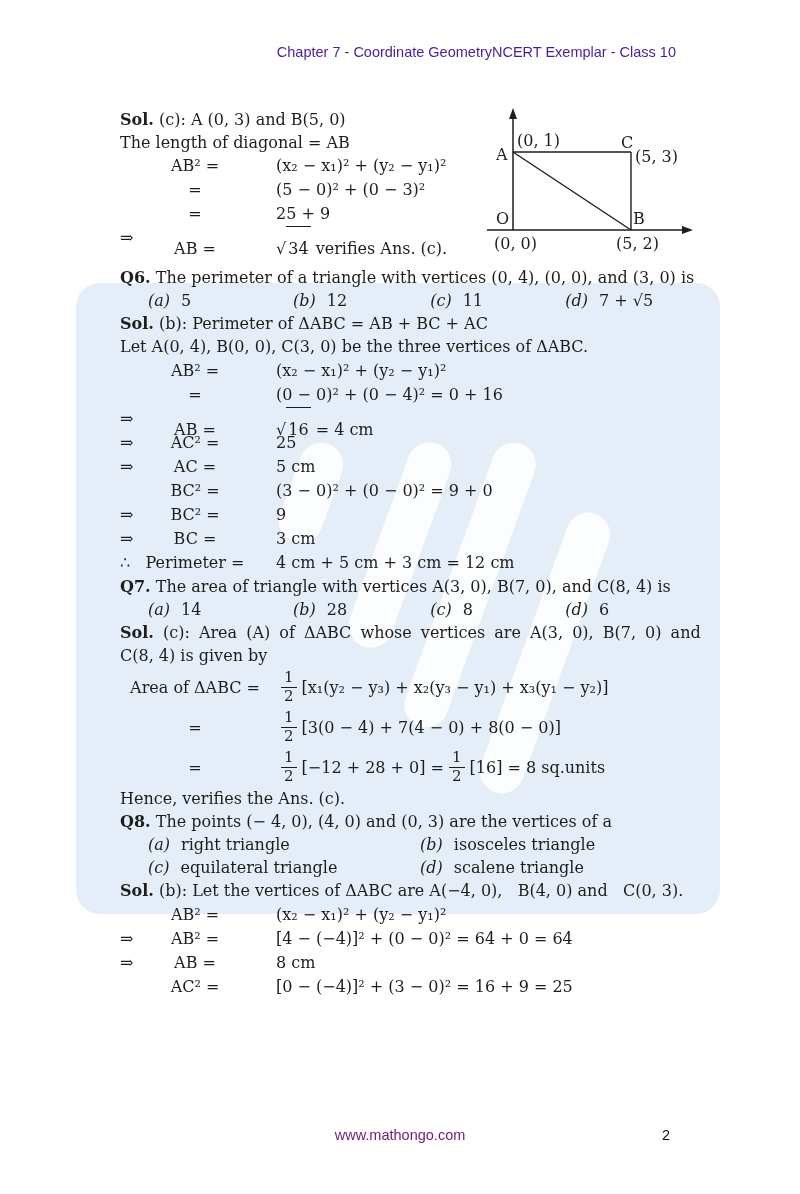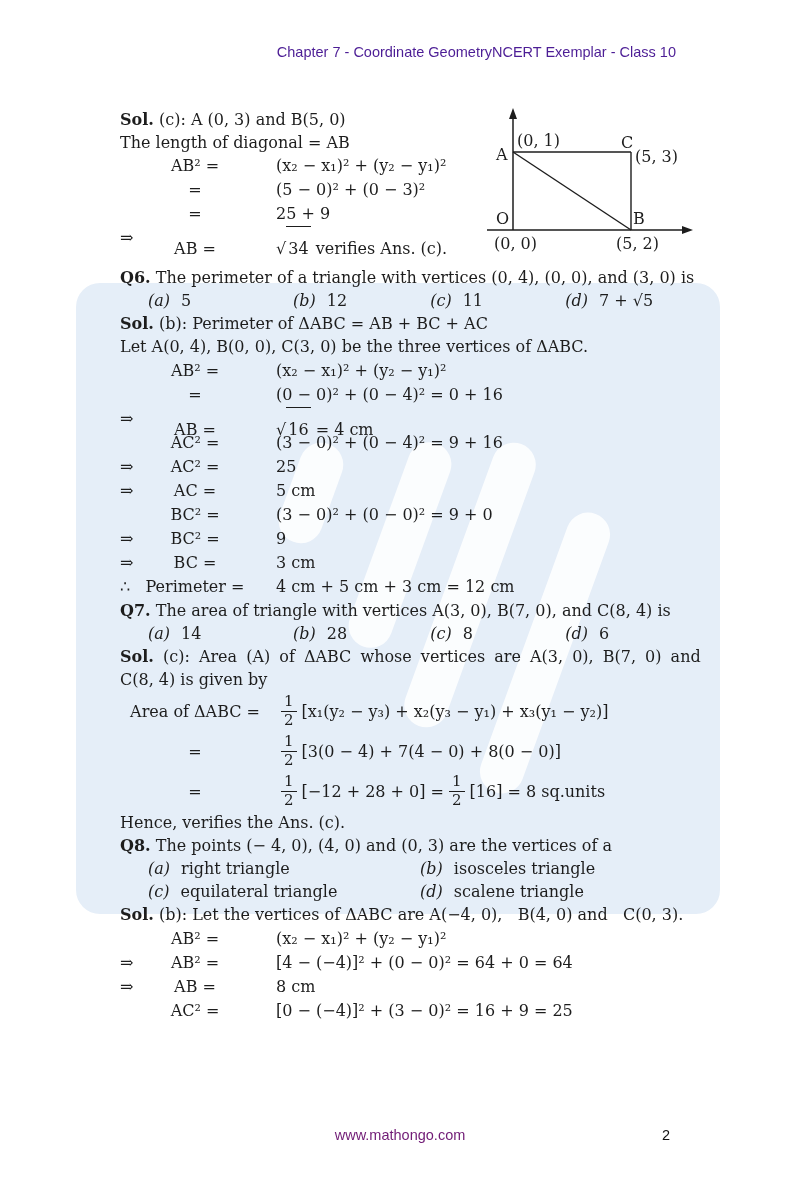--- a/index.html
+++ b/index.html
@@ -120,23 +120,20 @@
     <span class="lhs">AB² =</span><span>(x₂ − x₁)² + (y₂ − y₁)²</span>
   </div>
   <div class="eq">
     <span class="lhs">=</span><span>(0 − 0)² + (0 − 4)² = 0 + 16</span>
   </div>
   <div class="eq">
     <span class="mk">⇒</span>
     <span class="lhs">AB =</span><span>√</span><span class="rad">16</span><span> = 4 cm</span>
   </div>
   <div class="eq">
-    <span class="lhs">AC² =</span><span>(3 − 0)² + (0 − 4)² = 9 + 16</span>
-  </div>
-  <div class="eq">
     <span class="mk">⇒</span>
     <span class="lhs">AC² =</span><span>25</span>
   </div>
   <div class="eq">
     <span class="mk">⇒</span>
     <span class="lhs">AC =</span><span>5 cm</span>
   </div>
   <div class="eq">
     <span class="lhs">BC² =</span><span>(3 − 0)² + (0 − 0)² = 9 + 0</span>
   </div>

